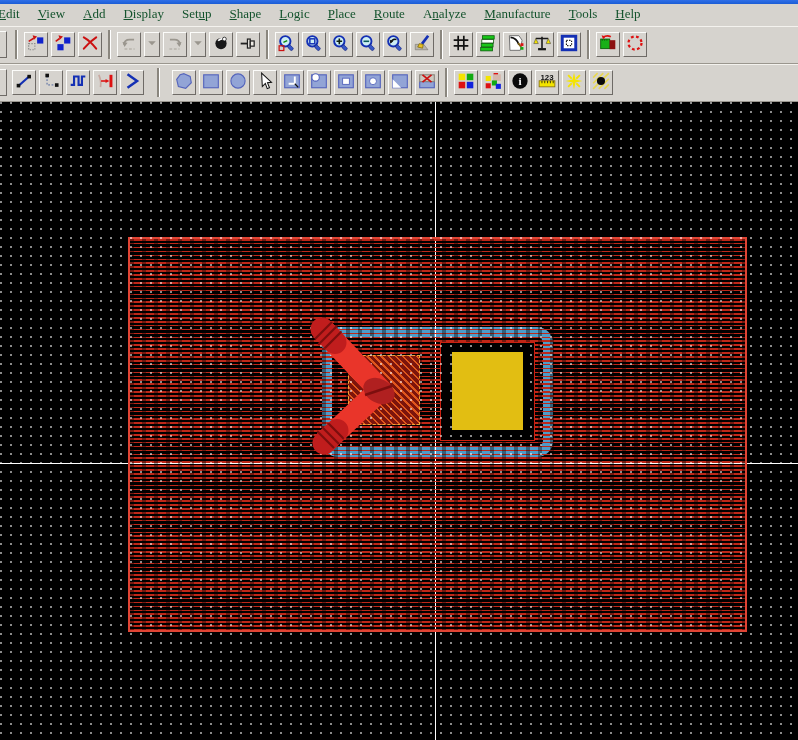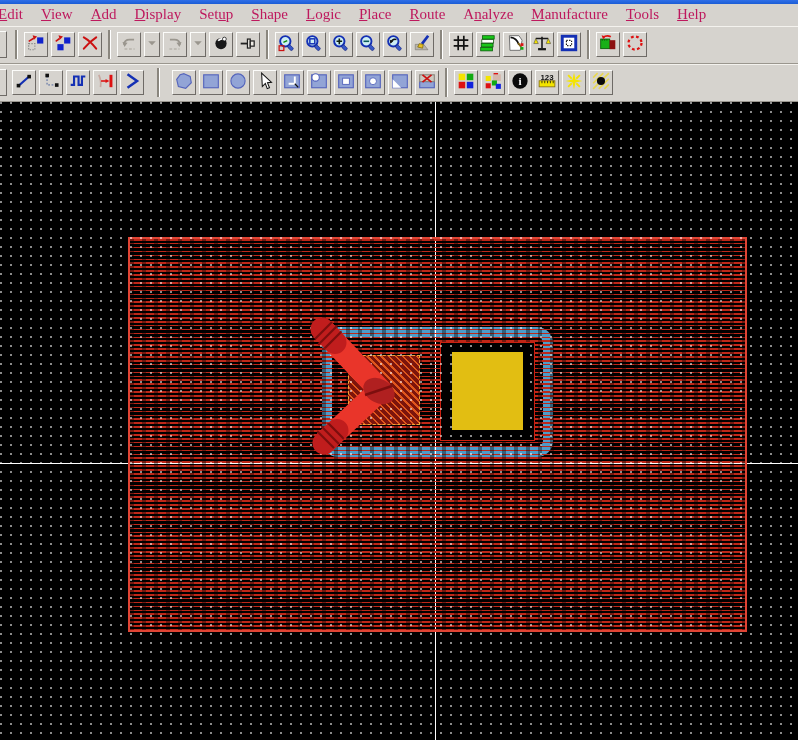--- a/index.html
+++ b/index.html
@@ -5,21 +5,21 @@
   html,body{margin:0;padding:0;}
   body{width:798px;height:740px;overflow:hidden;background:#d6d3ce;
        font-family:"Liberation Sans",sans-serif;}
   .window{width:798px;height:740px;display:flex;flex-direction:column;}
 
   
   .titlebar-strip{height:4px;background:linear-gradient(#2f6fe8,var(--titlebar,#1b5cd5));}
 
   
   .menubar{height:22px;display:flex;align-items:center;background:#d6d3ce;
-           font-family:"Liberation Serif",serif;font-size:15px;color:#be185d;
+           font-family:"Liberation Serif",serif;font-size:13px;color:#14532d;
            white-space:nowrap;overflow:hidden;}
   .menu-item{padding:1px 9px 2px 9px;cursor:default;}
   .menu-item:first-child{margin-left:-11px;}
   .menu-item .ul{text-decoration:underline;}
 
   
   .toolbar{height:37px;display:flex;align-items:center;background:#d6d3ce;
            border-bottom:1px solid #9a968e;box-shadow:inset 0 1px 0 #f4f2ee;
            overflow:hidden;white-space:nowrap;}
   .tbtn{width:24px;height:25px;flex:0 0 auto;margin-right:3px;background:#d6d3ce;

